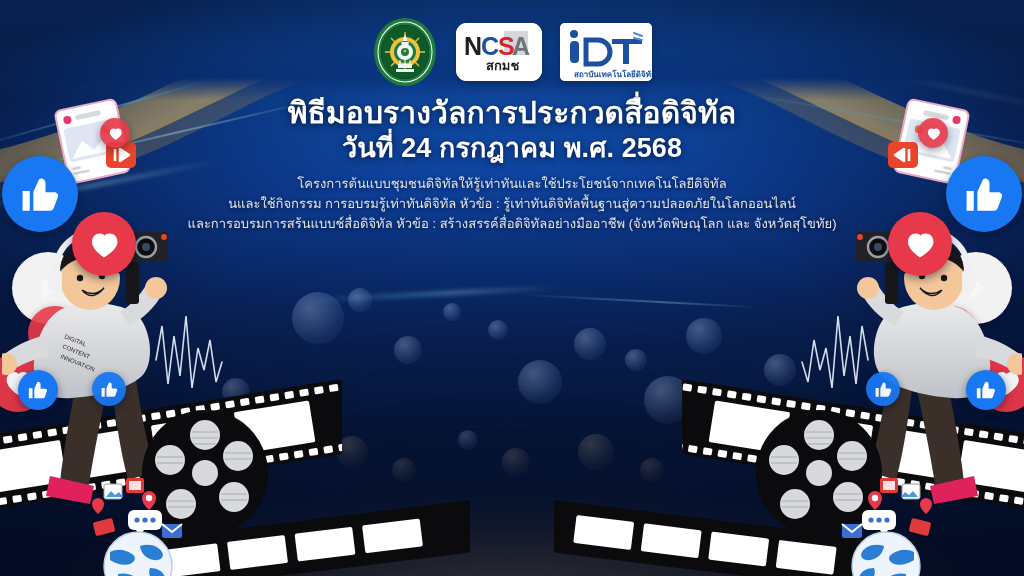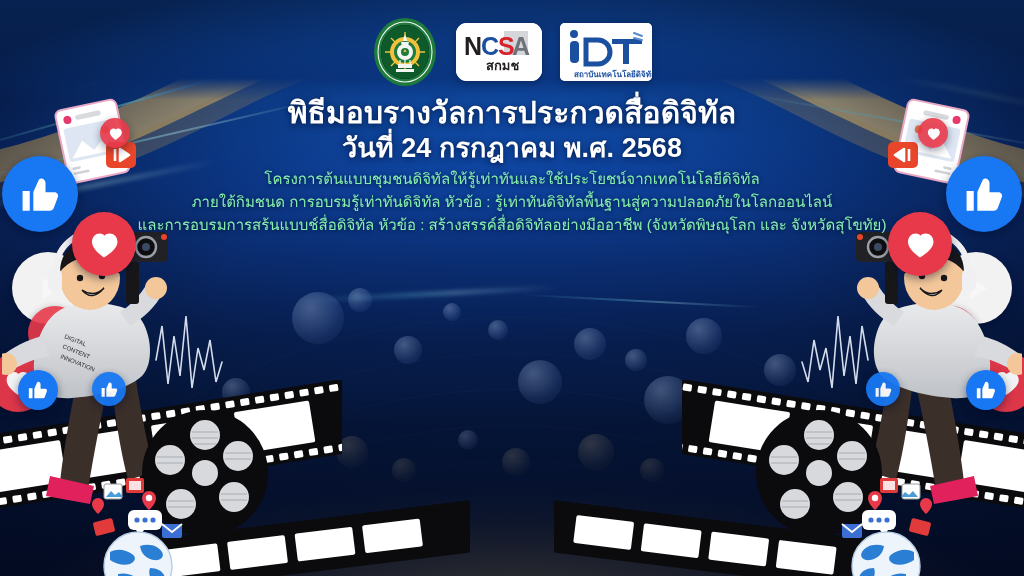--- a/index.html
+++ b/index.html
@@ -85,25 +85,25 @@
     position:absolute;left:0;right:0;top:96px;
     text-align:center;z-index:28;
   }
   .title-1,.title-2,.title-3{
     color:#ffffff;font-weight:bold;line-height:1.16;
     text-shadow:0 2px 7px rgba(0,20,60,.72), 0 0 2px rgba(0,0,0,.4);
     letter-spacing:.1px;white-space:nowrap;
   }
   .title-1{font-size:30px;margin-bottom:2px;}
   .title-2{font-size:28px;margin-bottom:3px;}
-  .title-3{font-size:27px;margin-bottom:4px;}
+  .title-3{font-size:27px;margin-bottom:10px;}
 
   .sub-list{margin-top:4px;}
   .subtitle{
-    color:#86efac;font-size:15px;line-height:1.52;
+    color:#e5e5e5;font-size:13px;line-height:1.52;
     white-space:nowrap;
     text-shadow:0 1px 4px rgba(0,15,50,.85);
   }
 
   
   .art{position:absolute;z-index:20;}
   .flip{transform:scaleX(-1);}
 
   .badge{
     position:absolute;border-radius:50%;
@@ -704,18 +704,18 @@
       </svg>
     </div>
   </div>
 
   <div class="headings">
     <div class="title-1">พิธีมอบรางวัลการประกวดสื่อดิจิทัล</div>
     <div class="title-3">วันที่ 24 กรกฎาคม พ.ศ. 2568</div>
 
     <div class="sub-list">
       <div class="subtitle">โครงการต้นแบบชุมชนดิจิทัลให้รู้เท่าทันและใช้ประโยชน์จากเทคโนโลยีดิจิทัล</div>
-      <div class="subtitle">ภายใต้กิมชนด การอบรมรู้เท่าทันดิจิทัล หัวข้อ : รู้เท่าทันดิจิทัลพื้นฐานสู่ความปลอดภัยในโลกออนไลน์</div>
+      <div class="subtitle">นและใช้กิจกรรม การอบรมรู้เท่าทันดิจิทัล หัวข้อ : รู้เท่าทันดิจิทัลพื้นฐานสู่ความปลอดภัยในโลกออนไลน์</div>
       <div class="subtitle">และการอบรมการสร้นแบบช์สื่อดิจิทัล หัวข้อ : สร้างสรรค์สื่อดิจิทัลอย่างมืออาชีพ  (จังหวัดพิษณุโลก และ จังหวัดสุโขทัย)</div>
     </div>
   </div>
 
 </div>
 
 </body></html>

